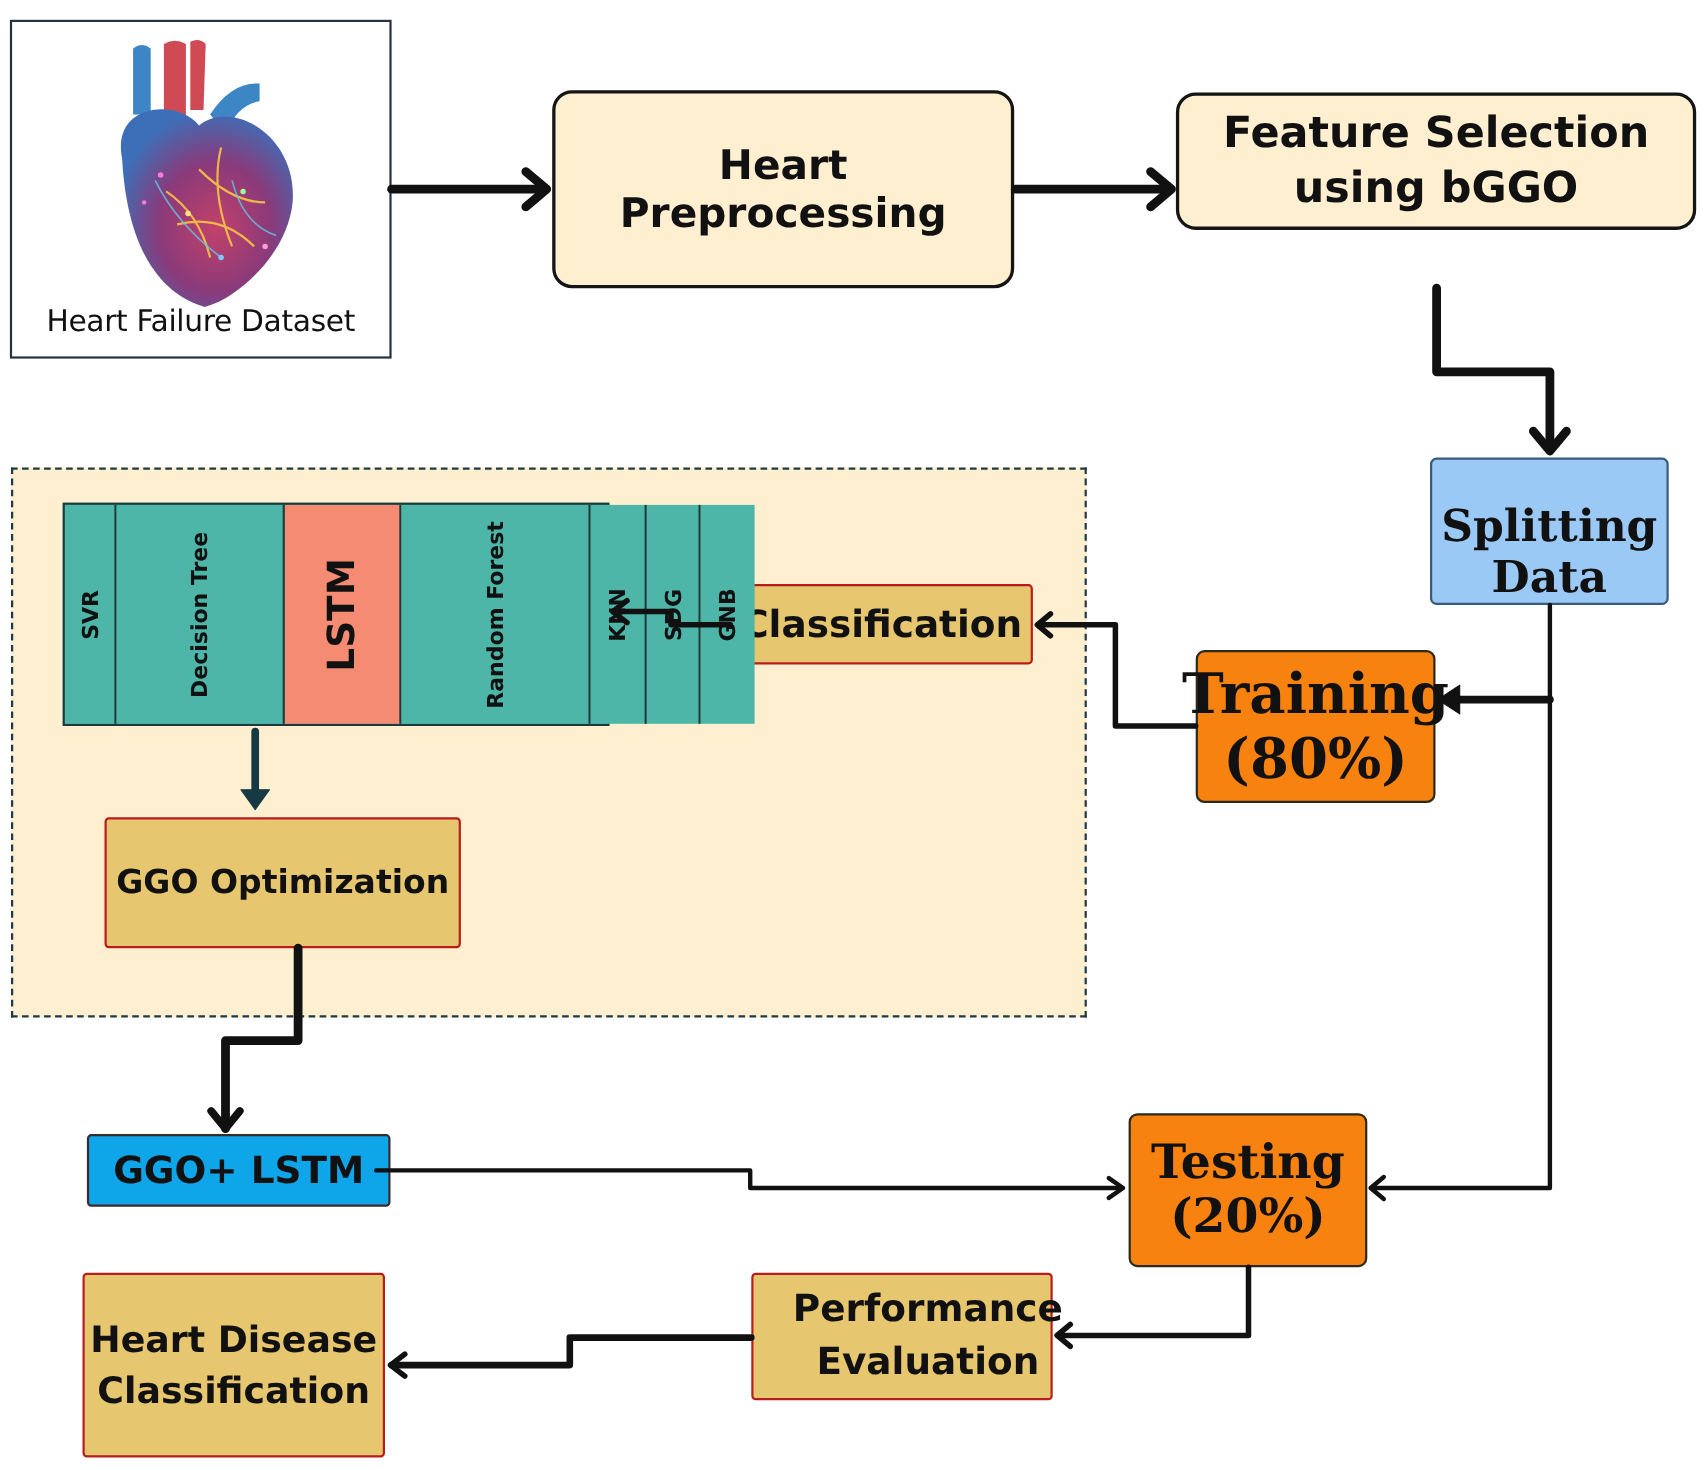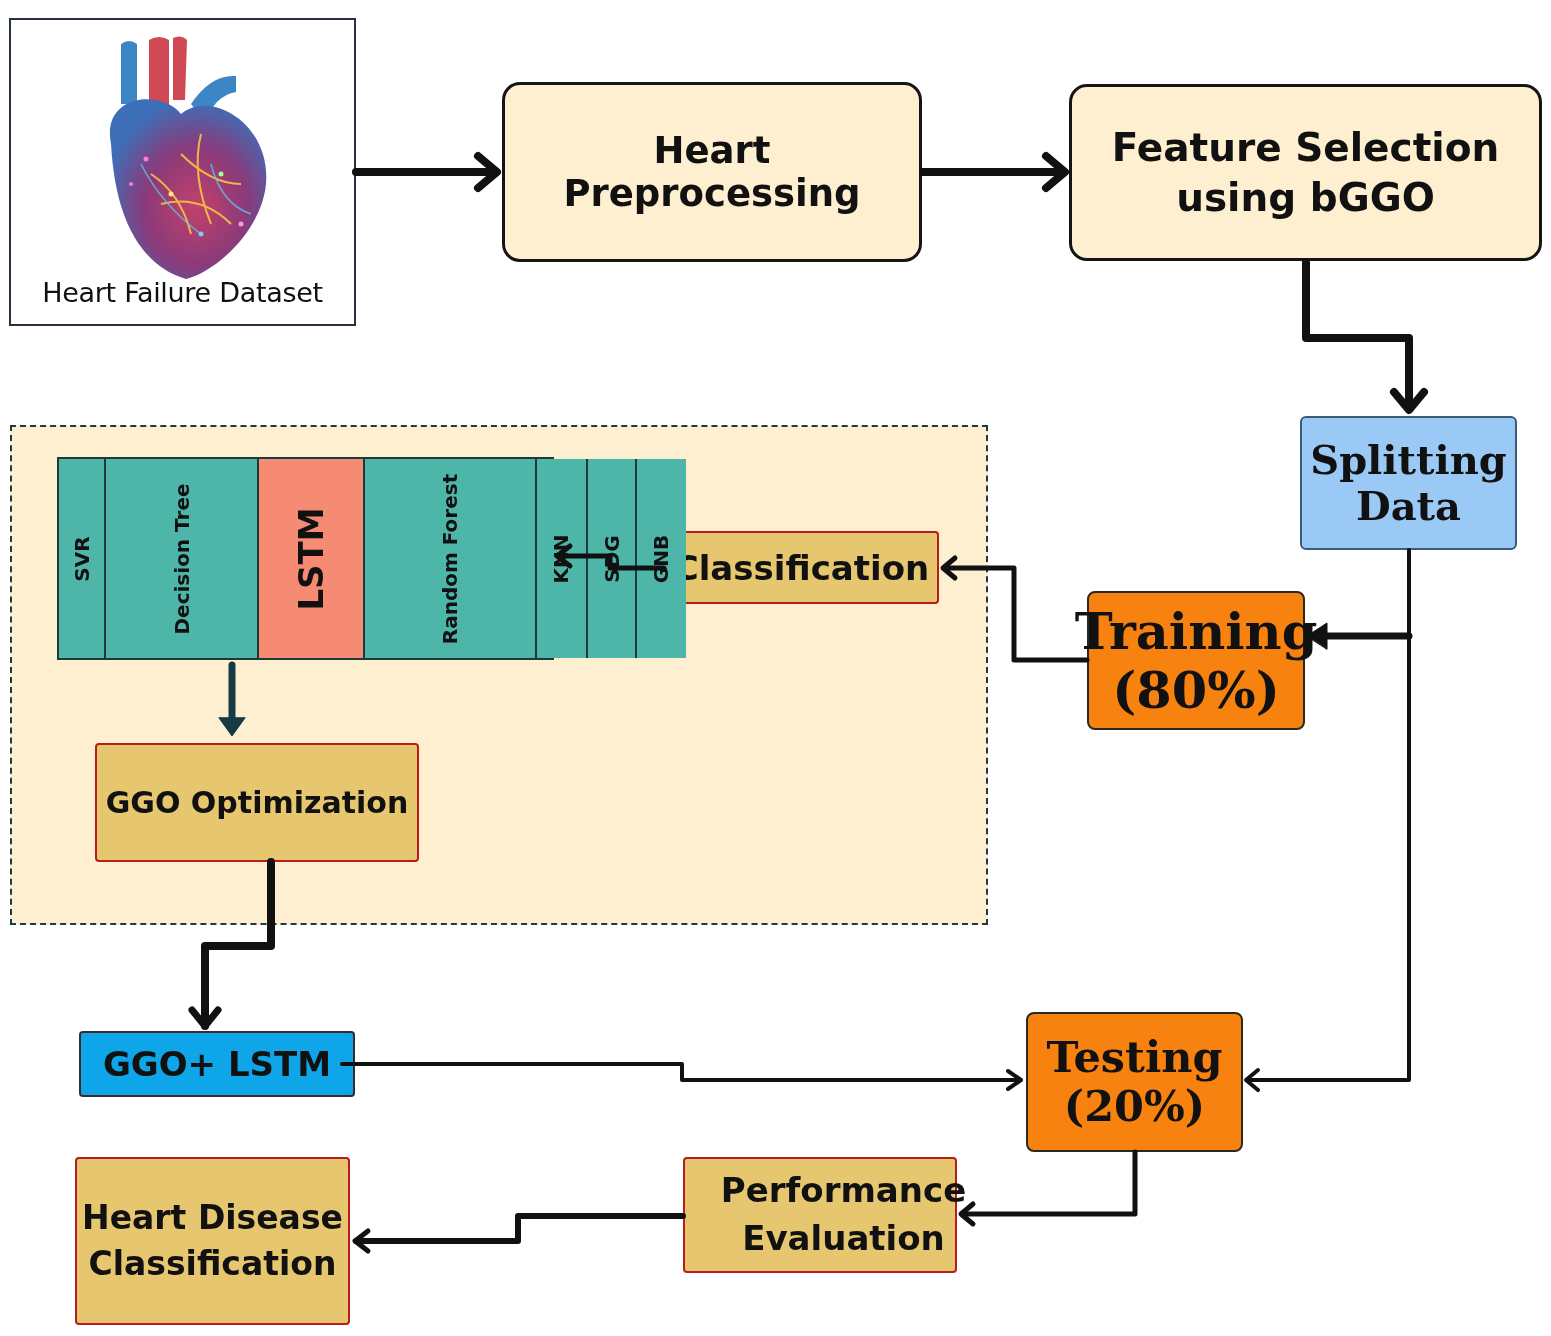--- a/index.html
+++ b/index.html
@@ -52,26 +52,26 @@
     <circle cx="40" cy="150" r="2" fill="#ff7ad9"></circle>
       <circle cx="110" cy="200" r="2.5" fill="#80c8ff"></circle>
   </svg>
   <div class="lbl">Heart Failure Dataset</div>
 </div>
 
 <div class="abs box cream" style="left:502px;top:82px;width:420px;height:180px;font-size:37px;">
   <span>Heart Preprocessing</span>
 </div>
 
-<div class="abs box cream ml" style="left:1069px;top:84px;width:473px;height:177px;font-size:39px;">
+<div class="abs box cream ml" style="left:1069px;top:84px;width:473px;height:125px;font-size:39px;">
   <span class="ml">Feature Selection
 using bGGO</span>
 </div>
 
-<div class="abs box blue" style="left:1300px;top:416px;width:217px;height:134px;font-size:40px;">
+<div class="abs box blue" style="left:1300px;top:416px;width:217px;height:134px;font-size:40px;align-items:flex-end;">
   <span class="ml" style="line-height:1.15">Splitting
 Data</span>
 </div>
 
 <div class="abs box orange" style="left:1087px;top:591px;width:218px;height:139px;font-size:51px;">
   <span class="ml" style="line-height:1.15">Training
 (80%)</span>
 </div>
 
 <div class="abs box gold" style="left:664px;top:531px;width:275px;height:73px;font-size:34px;">

